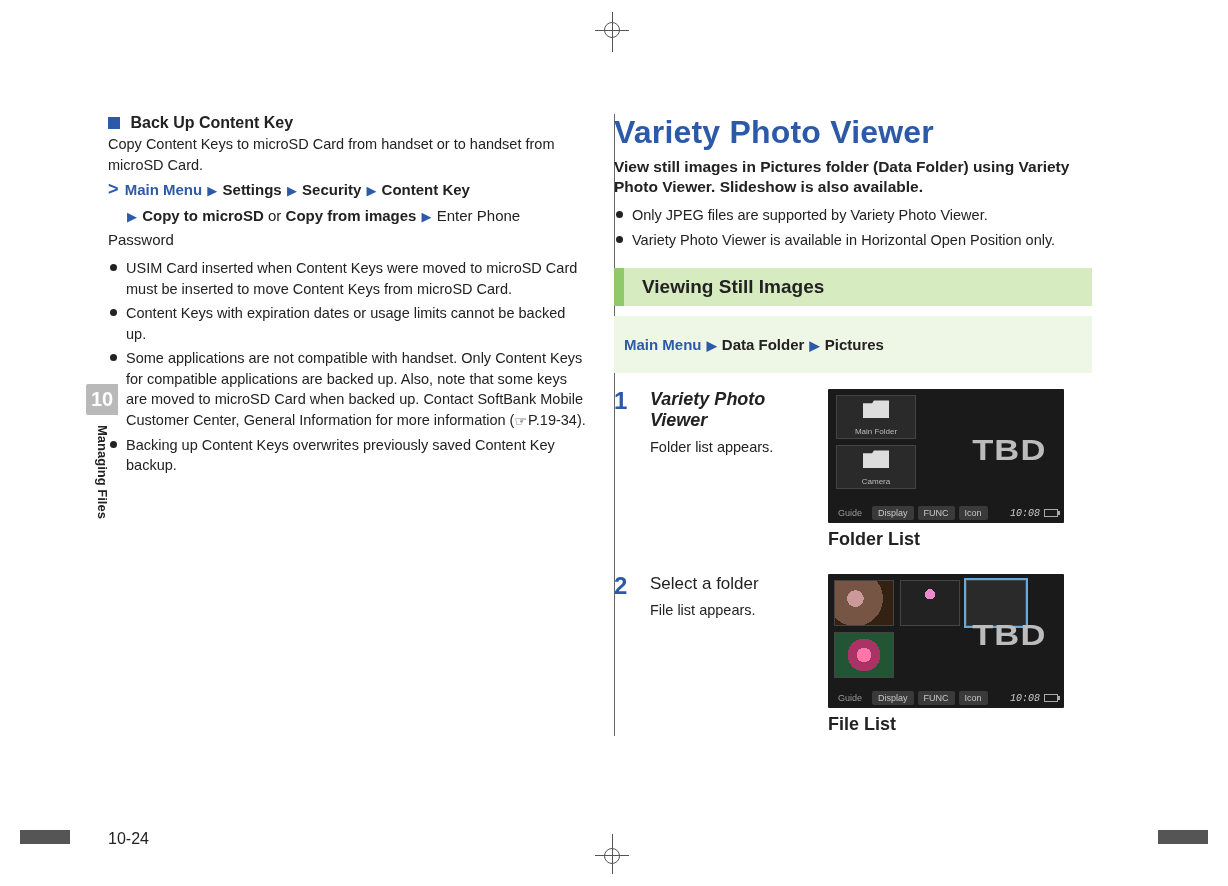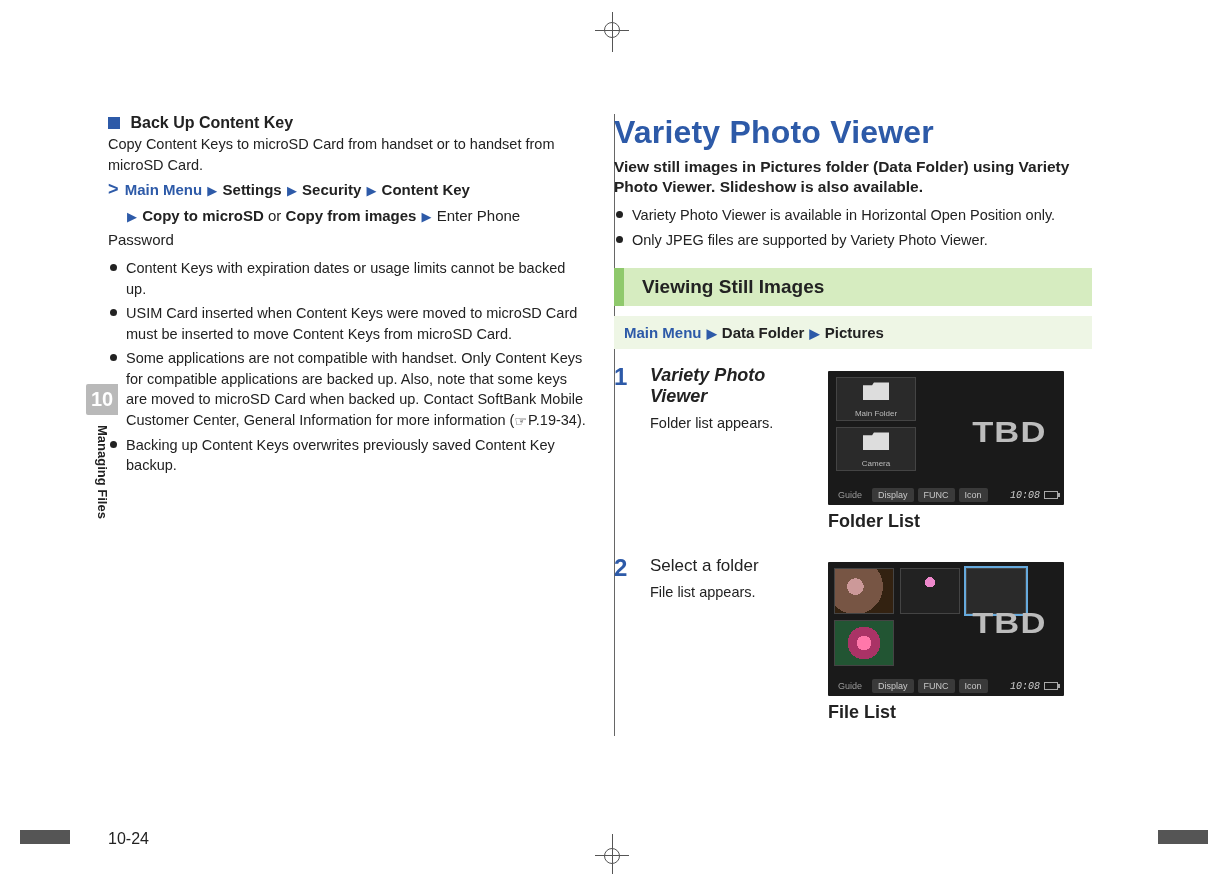--- a/index.html
+++ b/index.html
@@ -110,21 +110,21 @@
     margin-top: 18px;
     background: #d6ecc0;
     border-left: 10px solid #8fc96c;
     padding: 8px 18px;
     font-size: 19px;
     font-weight: 700;
   }
   .nav-bar {
     margin-top: 10px;
     background: #eef6e5;
-    padding: 8px 10px;
+    padding: 20px 10px;
     font-size: 15px;
     font-weight: 700;
     color: #2d5aa8;
   }
   .nav-bar .dark { color: #222; }
 
   .step { display: flex; margin-top: 16px; gap: 14px; }
   .step-num {
     color: #2d5aa8;
     font-size: 24px;
@@ -139,21 +139,20 @@
     font-weight: 700;
     font-style: italic;
   }
   .step-head-normal {
     font-size: 17px;
     font-weight: 400;
   }
   .step-desc { font-size: 14.5px; margin-top: 8px; }
 
   .phone-shot {
-    margin-top: 6px;
     margin-left: auto;
     width: 264px;
   }
   .screen {
     width: 236px; height: 134px;
     background: #1a1a1a;
     position: relative;
     border-radius: 1px;
     overflow: hidden;
     color: #ddd;
@@ -291,40 +290,40 @@
         <span class="chev">▶</span>
         <b>Copy to microSD</b>
         <span>or</span>
         <b>Copy from images</b>
         <span class="chev">▶</span>
         <span>Enter Phone Password</span>
       </span>
     </div>
 
     <ul class="bullets">
+      <li>USIM Card inserted when Content Keys were moved to microSD Card must be inserted to move Content Keys from microSD Card.</li>
       <li>Content Keys with expiration dates or usage limits cannot be backed up.</li>
-      <li>USIM Card inserted when Content Keys were moved to microSD Card must be inserted to move Content Keys from microSD Card.</li>
       <li>
         <span>Some applications are not compatible with handset. Only Content Keys for compatible applications are backed up. Also, note that some keys are moved to microSD Card when backed up. Contact SoftBank Mobile Customer Center, General Information for more information (<span class="hand-icon">☞</span><span>P.19-34</span>).</span>
       </li>
       <li>Backing up Content Keys overwrites previously saved Content Key backup.</li>
     </ul>
 
     <div class="page-num">10-24</div>
   </div>
 
   <div class="divider"></div>
 
   <div class="col">
     <div class="title-main">Variety Photo Viewer</div>
     <div class="subtitle">View still images in Pictures folder (Data Folder) using Variety Photo Viewer. Slideshow is also available.</div>
 
     <ul class="bullets" style="margin-top:8px">
+      <li>Only JPEG files are supported by Variety Photo Viewer.</li>
       <li>Variety Photo Viewer is available in Horizontal Open Position only.</li>
-      <li>Only JPEG files are supported by Variety Photo Viewer.</li>
     </ul>
 
     <div class="section-bar">Viewing Still Images</div>
 
     <div class="nav-bar">
       <span>Main Menu</span>
       <span class="chev">▶</span>
       <span class="dark">Data Folder</span>
       <span class="chev">▶</span>
       <span class="dark">Pictures</span>

